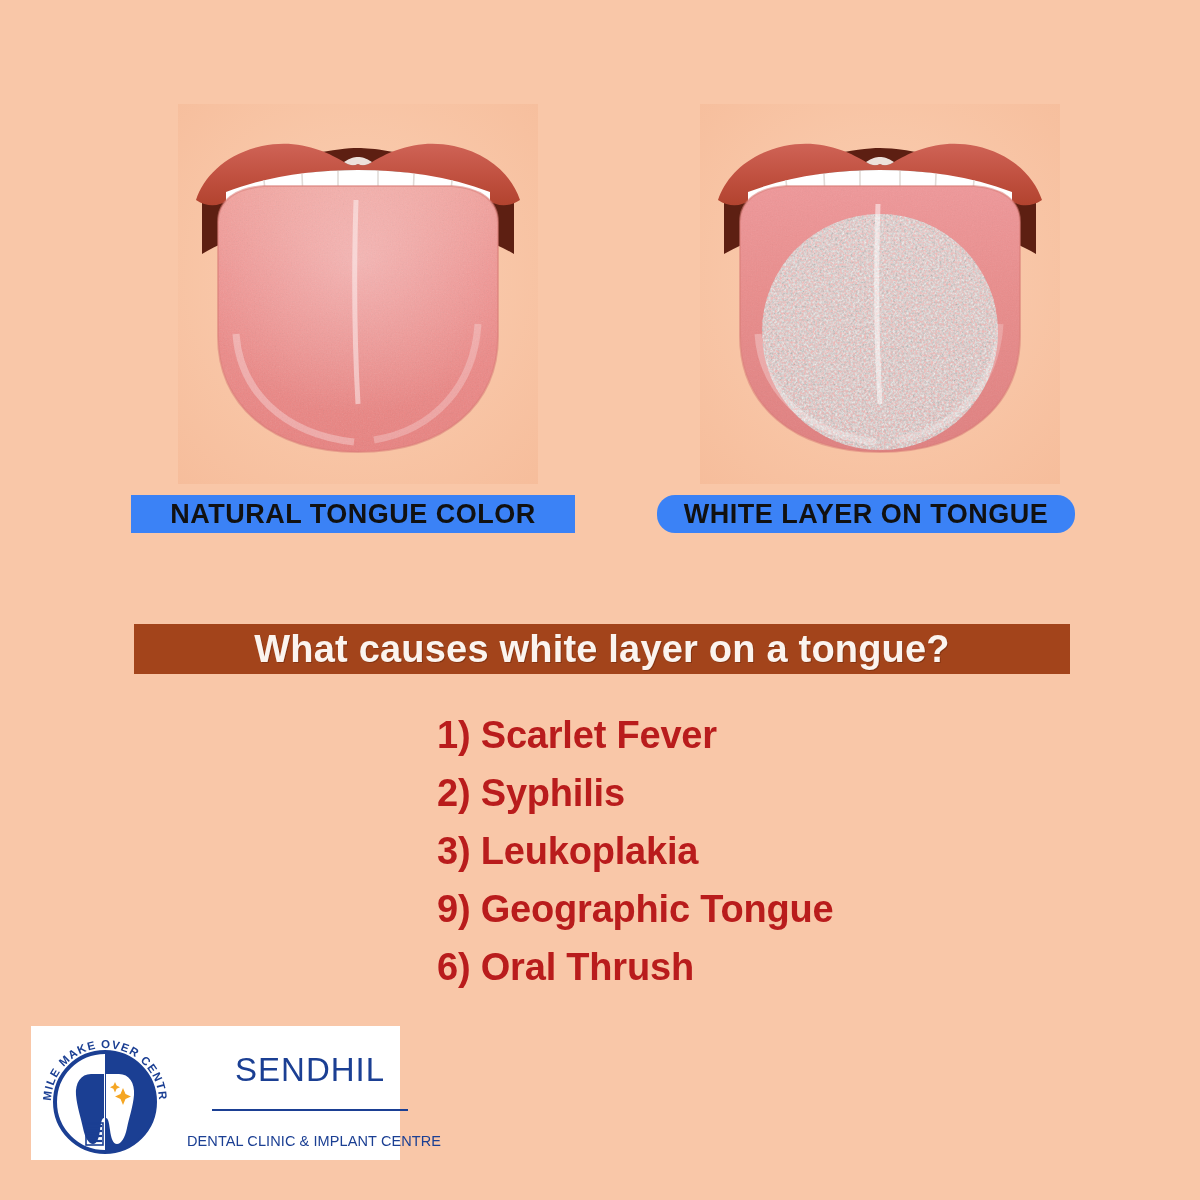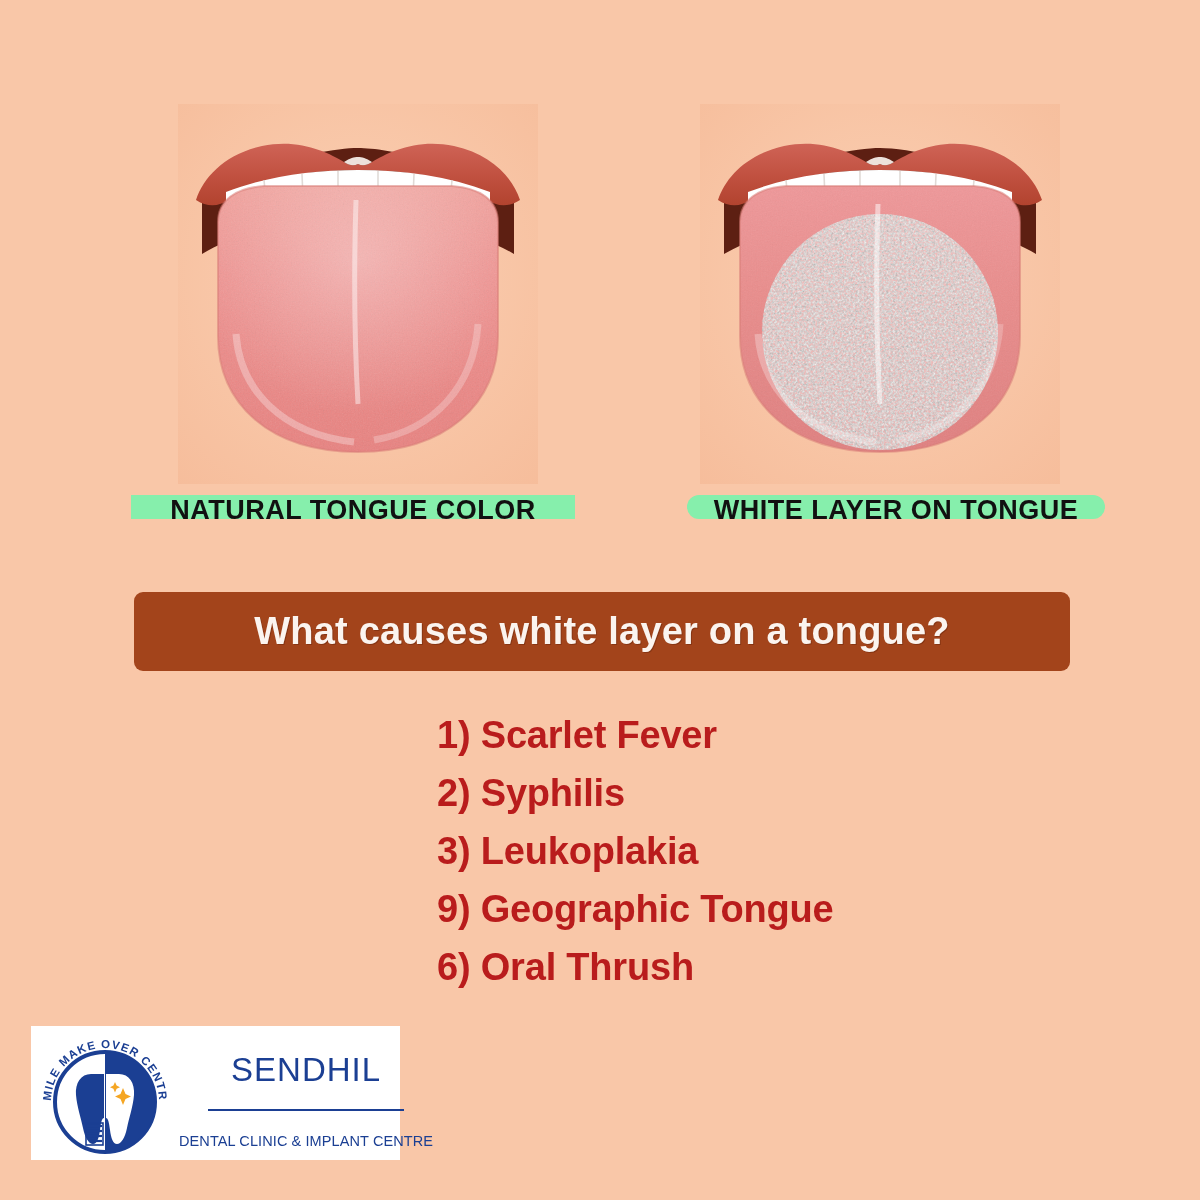--- a/index.html
+++ b/index.html
@@ -33,47 +33,47 @@
 
   .mouth-figure svg {
     display: block;
     width: 100%;
     height: 100%;
   }
 
   
   .caption-box {
     position: absolute;
-    background: #86efac;
-    height: 24px;
+    background: #3b82f6;
+    height: 38px;
     display: flex;
-    align-items: flex-start;
+    align-items: center;
     justify-content: center;
     box-shadow: 0 0 0 0 rgba(0,0,0,0);
   }
   .caption-box span {
     font-family: "Liberation Sans", sans-serif;
     font-weight: bold;
     font-size: 27px;
     letter-spacing: 0.5px;
     color: #111111;
     white-space: nowrap;
   }
   #caption-natural { left: 131px; top: 495px; width: 444px; }
-  #caption-coated  { left: 687px; top: 495px; width: 418px; border-radius: 18px; }
+  #caption-coated  { left: 657px; top: 495px; width: 418px; border-radius: 18px; }
 
   
   #headline-banner {
     position: absolute;
     left: 134px;
-    top: 592px;
+    top: 624px;
     width: 936px;
-    height: 79px;
+    height: 50px;
     background: #a3441b;
-    border-radius: 9px;
+    border-radius: 0;
     display: flex;
     align-items: center;
     justify-content: center;
   }
   #headline-banner span {
     font-family: "Liberation Sans", sans-serif;
     font-weight: bold;
     font-size: 38px;
     color: #fbf4ef;
     letter-spacing: 0.2px;
@@ -138,20 +138,21 @@
     height: 2px;
     background: #1b3f93;
     margin: 1px 0 2px 0;
   }
   #logo-tagline {
     font-family: "Liberation Sans", sans-serif;
     font-size: 14.5px;
     color: #1b3f93;
     letter-spacing: 0.1px;
     white-space: nowrap;
+    margin-left: 8px;
   }
 </style>
 </head>
 <body>
 
 <div class="canvas">
 
   <div class="mouth-figure" id="fig-natural">
     <svg viewBox="0 0 360 380" xmlns="http://www.w3.org/2000/svg">
       <defs>

